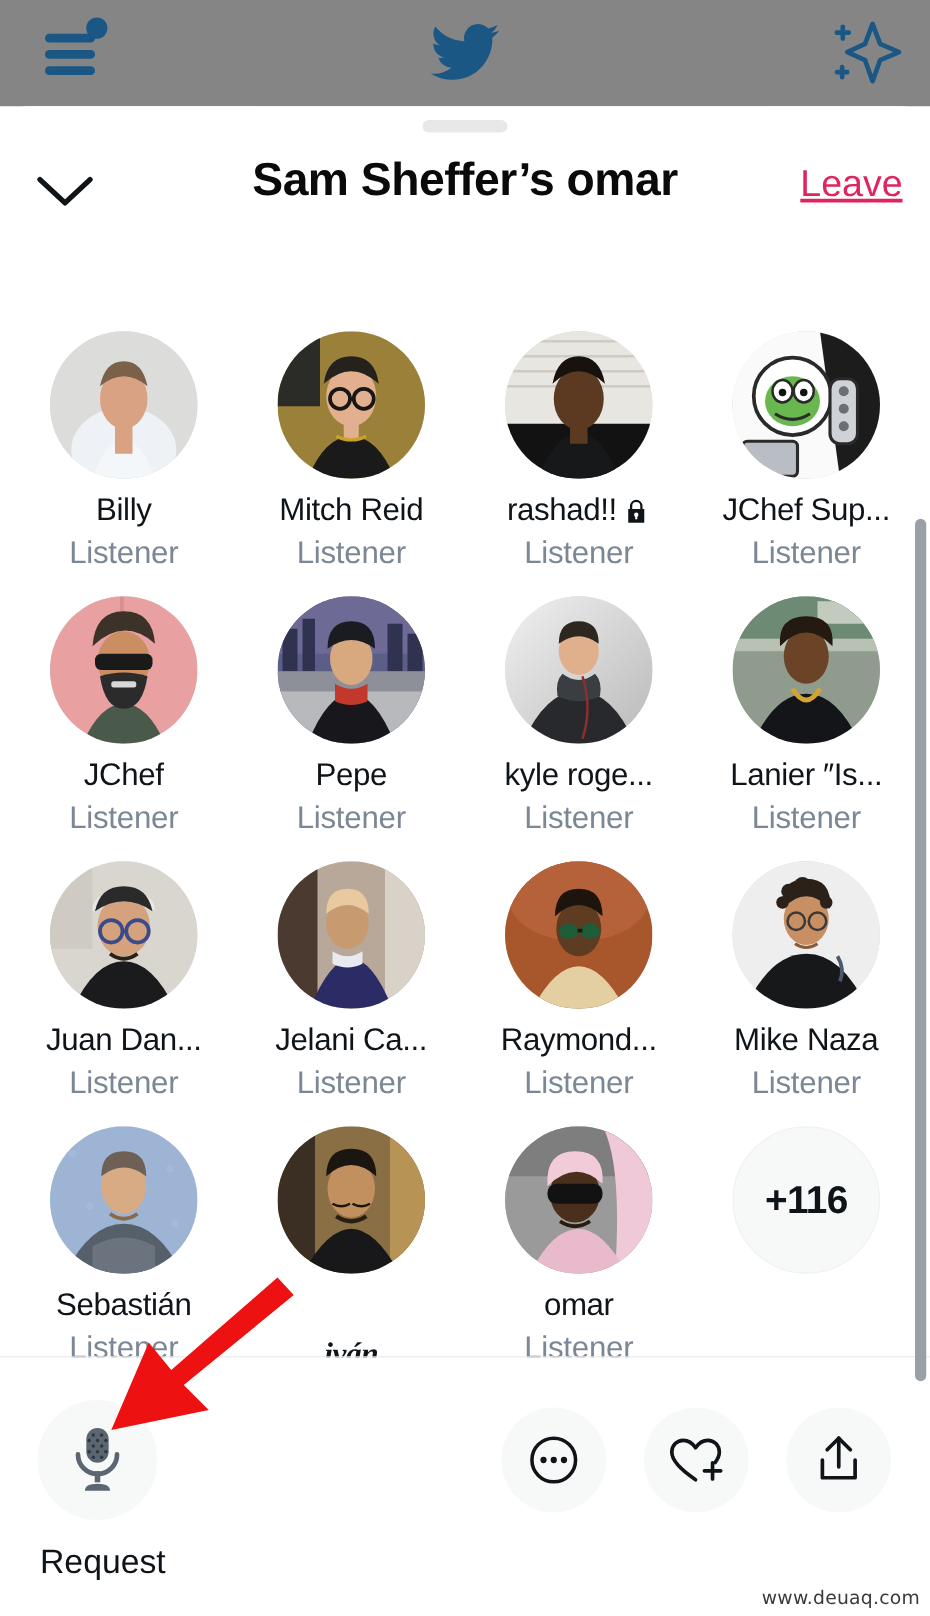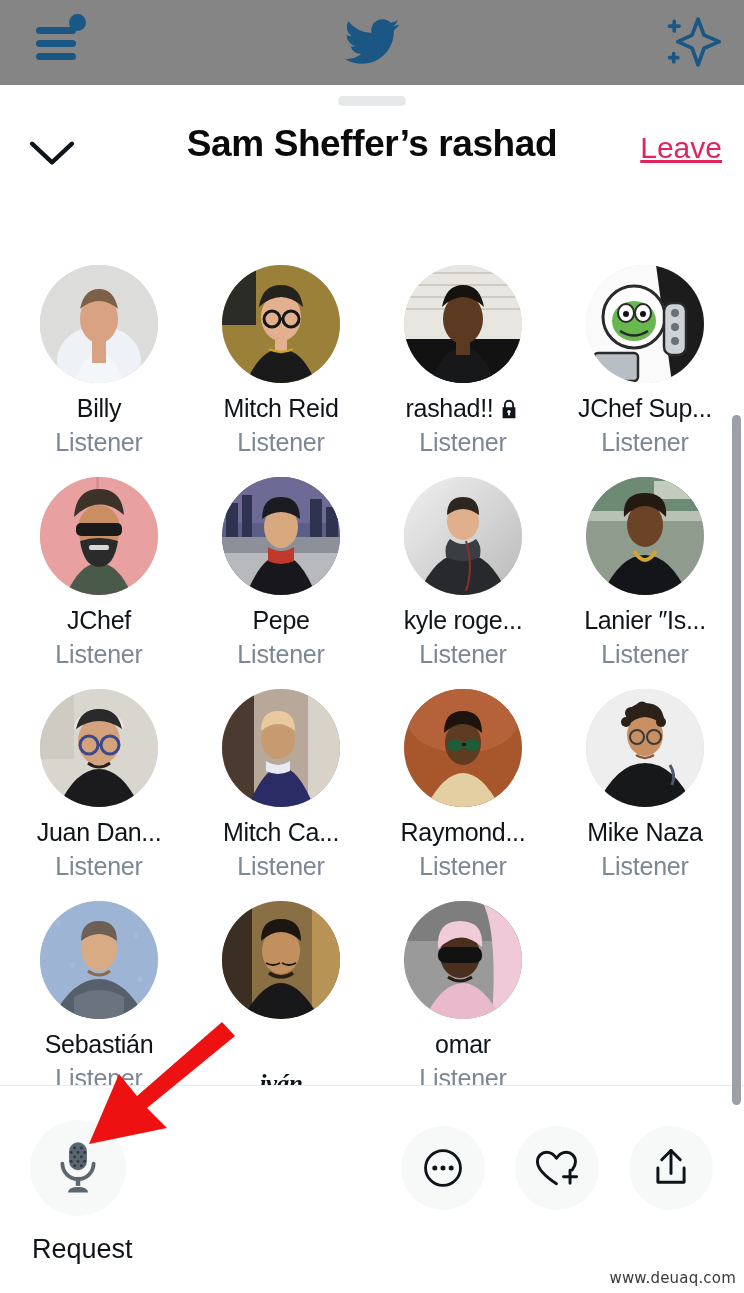--- a/index.html
+++ b/index.html
@@ -370,21 +370,21 @@
     <div id="drag-handle"></div>
 
     <div id="sheet-header">
 
       <div id="collapse-btn">
         <svg viewBox="0 0 40 30" width="56" height="40" aria-hidden="true">
           <path d="M5 8 L20 22 L35 8" fill="none" stroke="#0f1419" stroke-width="3.2" stroke-linecap="round" stroke-linejoin="round"></path>
         </svg>
       </div>
 
-      <div id="space-title">Sam Sheffer’s rashad</div>
+      <div id="space-title">Sam Sheffer’s omar</div>
 
       <div id="leave-btn">Leave</div>
     </div>
 
     <div id="grid">
         <div class="person">
           <div class="avatar-wrap">
             <div class="avatar">
               <svg viewBox="0 0 118 118">
                 <rect width="118" height="118" fill="#dcdcda"></rect>
@@ -602,21 +602,21 @@
    <rect x="0" y="0" width="32" height="118" fill="#4a3a30"></rect>
    <rect x="86" y="0" width="32" height="118" fill="#d8d2c8"></rect>
    <path d="M26 118 q16 -40 33 -40 q17 0 33 40z" fill="#2b2c66"></path>
    <ellipse cx="56" cy="50" rx="17" ry="20" fill="#c79a6f"></ellipse>
    <path d="M39 42 q17 -14 34 0 q0 -20 -17 -20 q-17 0 -17 20z" fill="#e8c9a0"></path>
    <path d="M44 72 q12 8 24 0 l0 10 q-12 6 -24 0z" fill="#e9e9f2"></path>
               </svg>
             </div>
           </div>
           <div class="name-row">
-            <span class="p-name">Mitch Ca...</span>
+            <span class="p-name">Jelani Ca...</span>
           </div>
           <div class="p-role">Listener</div>
         </div>
         <div class="person">
           <div class="avatar-wrap">
             <div class="avatar">
               <svg viewBox="0 0 118 118">
                 <rect width="118" height="118" fill="#a8562c"></rect>
    <ellipse cx="59" cy="30" rx="56" ry="34" fill="#b5623a"></ellipse>
    <path d="M22 118 q18 -34 37 -34 q19 0 37 34z" fill="#e4cfa3"></path>
@@ -720,20 +720,25 @@
    <path d="M34 48 q22 -22 44 -2 q2 -26 -22 -26 q-24 0 -22 28z" fill="#f2cbd9"></path>
    <rect x="34" y="46" width="44" height="16" rx="7" fill="#121212"></rect>
    <path d="M44 76 q12 8 24 0" stroke="#2a1a10" stroke-width="3" fill="none"></path>
               </svg>
             </div>
           </div>
           <div class="name-row">
             <span class="p-name">omar</span>
           </div>
           <div class="p-role">Listener</div>
+        </div>
+        <div class="person">
+          <div class="avatar-wrap">
+            <div class="overflow-avatar">+116</div>
+          </div>
         </div>
       </div>
 
     <div id="scrollbar-track">
       <div id="scrollbar-thumb"></div>
     </div>
 
     <div id="divider"></div>
 
     <div id="toolbar">

